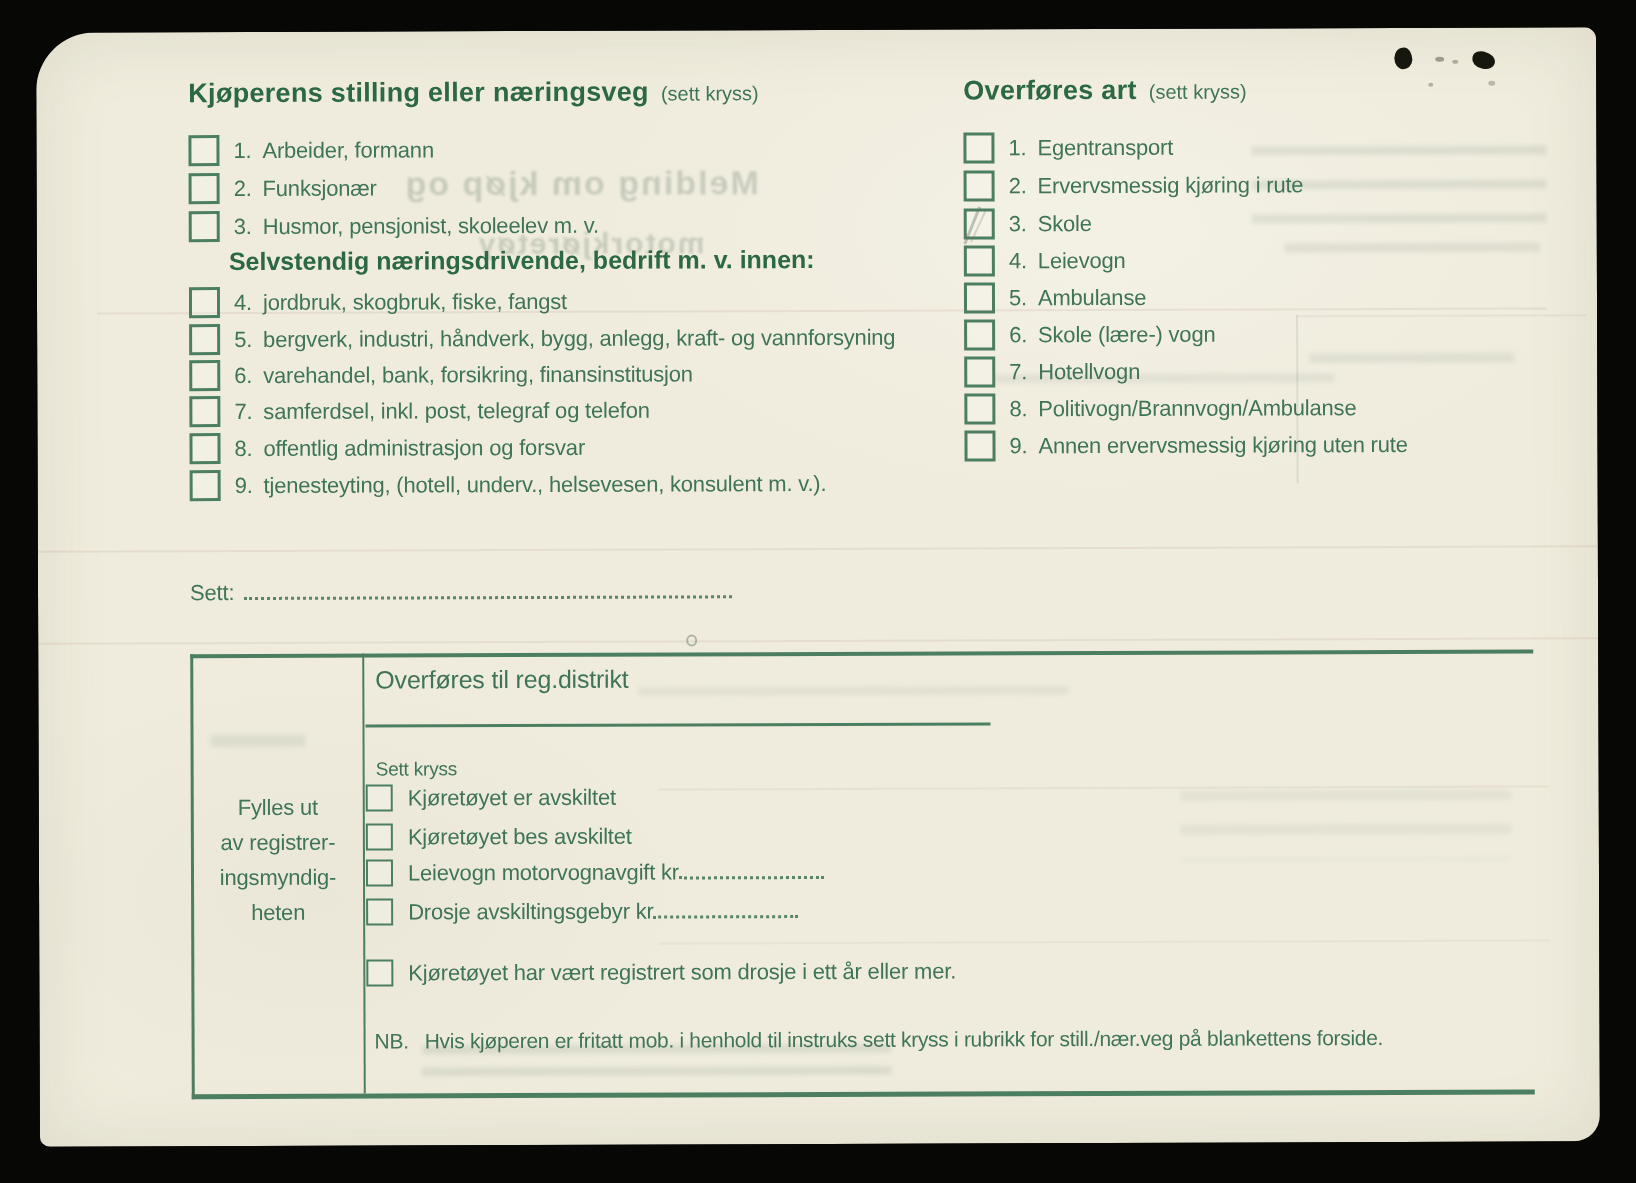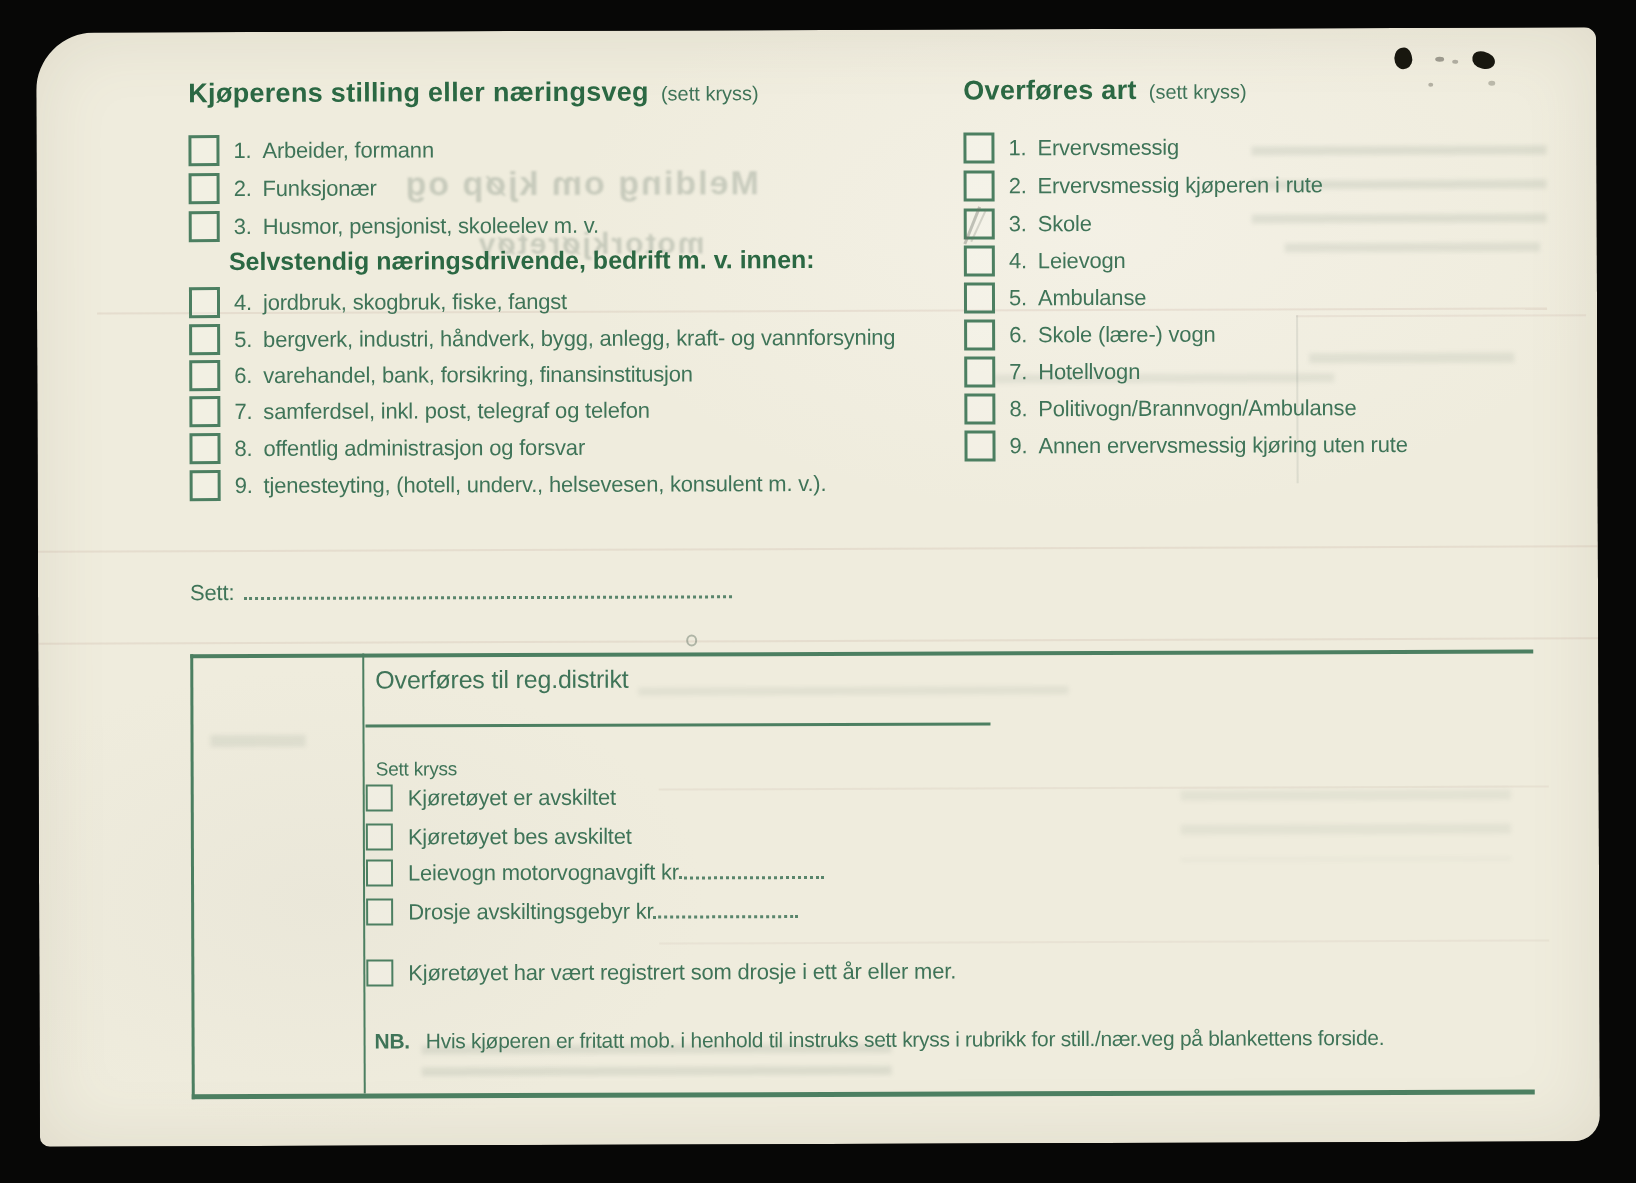--- a/index.html
+++ b/index.html
@@ -32,21 +32,21 @@
   .dots{display:inline-block;border-bottom:3px dotted var(--ink);align-self:flex-end;
     margin-bottom:6px;opacity:.85;}
   .hline,.vline{position:absolute;background:var(--box);}
   .frule{position:absolute;background:rgba(178,140,128,.16);height:2px;}
   .fvrule{position:absolute;background:rgba(150,160,148,.22);width:2px;}
   .ghost{position:absolute;color:rgba(146,158,142,.42);transform:scaleX(-1);
     filter:blur(1px);font-weight:bold;white-space:nowrap;letter-spacing:2px;}
   .smudge{position:absolute;opacity:.5;filter:blur(2px);}
   .side-label{position:absolute;color:var(--ink);font-size:22px;text-align:center;
     line-height:35px;letter-spacing:-0.2px;}
-  .nb-label{font-weight:bold;margin-right:16px;}
+  .nb-label{font-weight:normal;margin-right:16px;}
   .blob{position:absolute;background:#18170f;}
   .speck{position:absolute;border-radius:50%;}
 </style>
 </head>
 <body>
 
 <div id="stage">
   <div id="paper">
 
     <div class="ghost" style="left:367px;top:133px;font-size:34px;">Melding om kjøp og</div>
@@ -130,26 +130,26 @@
       <span>tjenesteyting, (hotell, underv., helsevesen, konsulent m. v.).</span>
     </div>
 
     <div class="sec-title" style="left:927px;top:46px;">
       <span>Overføres art</span><span class="hint">(sett kryss)</span>
     </div>
 
     <div class="row" style="left:927px;top:103px;">
       <span class="cb"></span>
       <span class="num">1.</span>
-      <span>Ervervsmessig</span>
+      <span>Egentransport</span>
     </div>
     <div class="row" style="left:927px;top:141px;">
       <span class="cb"></span>
       <span class="num">2.</span>
-      <span>Ervervsmessig kjøperen i rute</span>
+      <span>Ervervsmessig kjøring i rute</span>
     </div>
     <div class="row" style="left:927px;top:179px;">
       <span class="cb marked"></span>
       <span class="num">3.</span>
       <span>Skole</span>
     </div>
     <div class="row" style="left:927px;top:216px;">
       <span class="cb"></span>
       <span class="num">4.</span>
       <span>Leievogn</span>
@@ -192,20 +192,26 @@
 
     <div class="row" style="left:337px;top:634px;font-size:25px;">
       <span>Overføres til reg.distrikt</span>
     </div>
     <div class="hline" style="left:327px;top:693px;width:625px;height:3px;"></div>
 
     <div class="row" style="left:337px;top:727px;font-size:19px;">
       <span>Sett kryss</span>
     </div>
 
+    <div class="side-label" style="left:153px;top:758px;width:172px;">
+      <div>Fylles ut</div>
+      <div>av registrer-</div>
+      <div>ingsmyndig-</div>
+      <div>heten</div>
+    </div>
 
     <div class="row" style="left:327px;top:753px;">
       <span class="cb small"></span>
       <span>Kjøretøyet er avskiltet</span>
     </div>
     <div class="row" style="left:327px;top:792px;">
       <span class="cb small"></span>
       <span>Kjøretøyet bes avskiltet</span>
     </div>
     <div class="row" style="left:327px;top:828px;">

